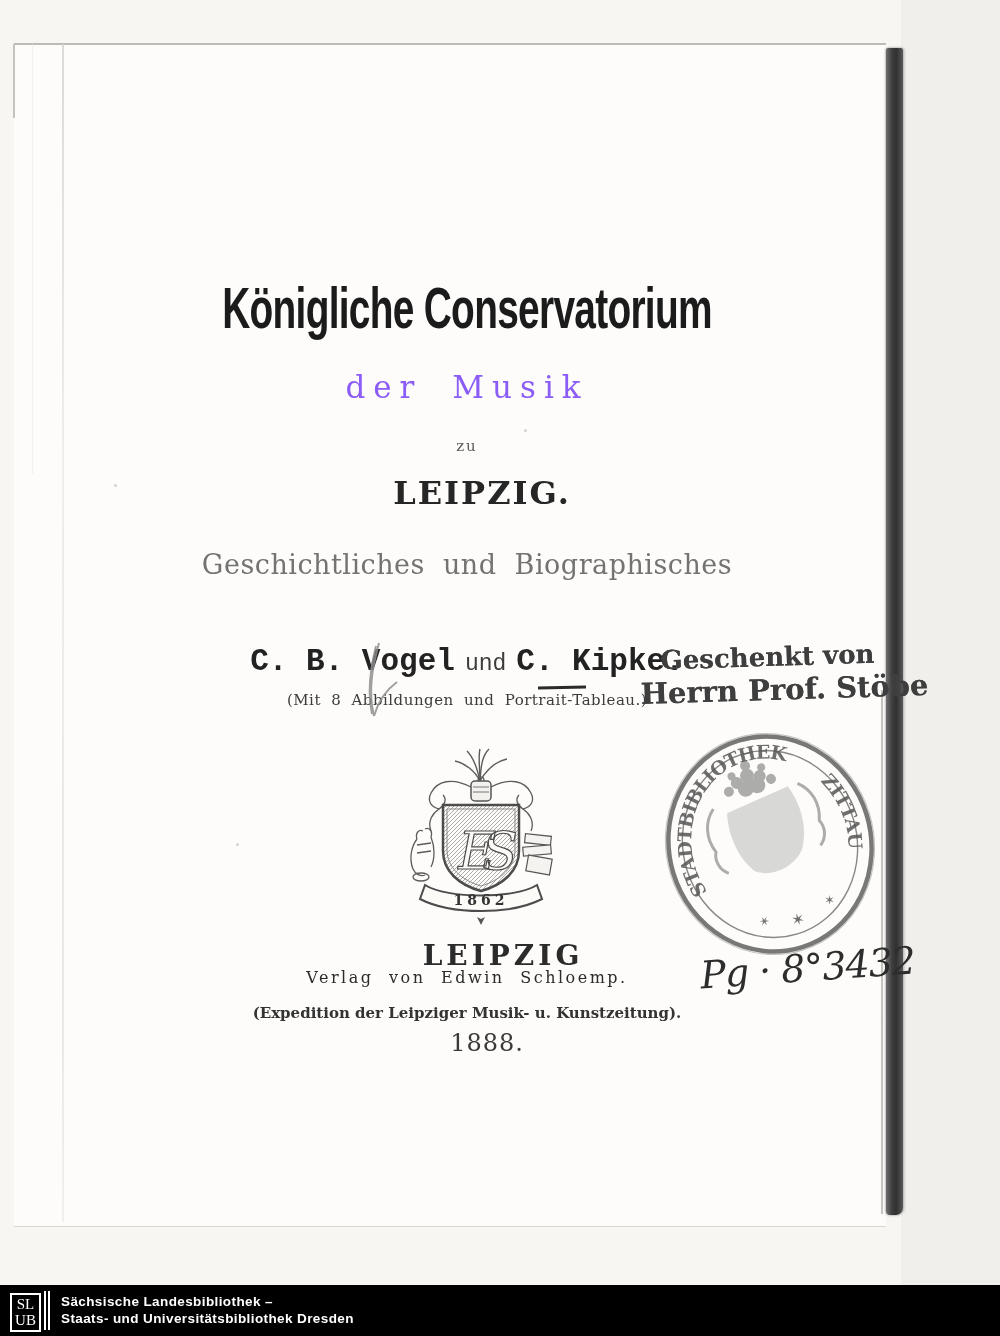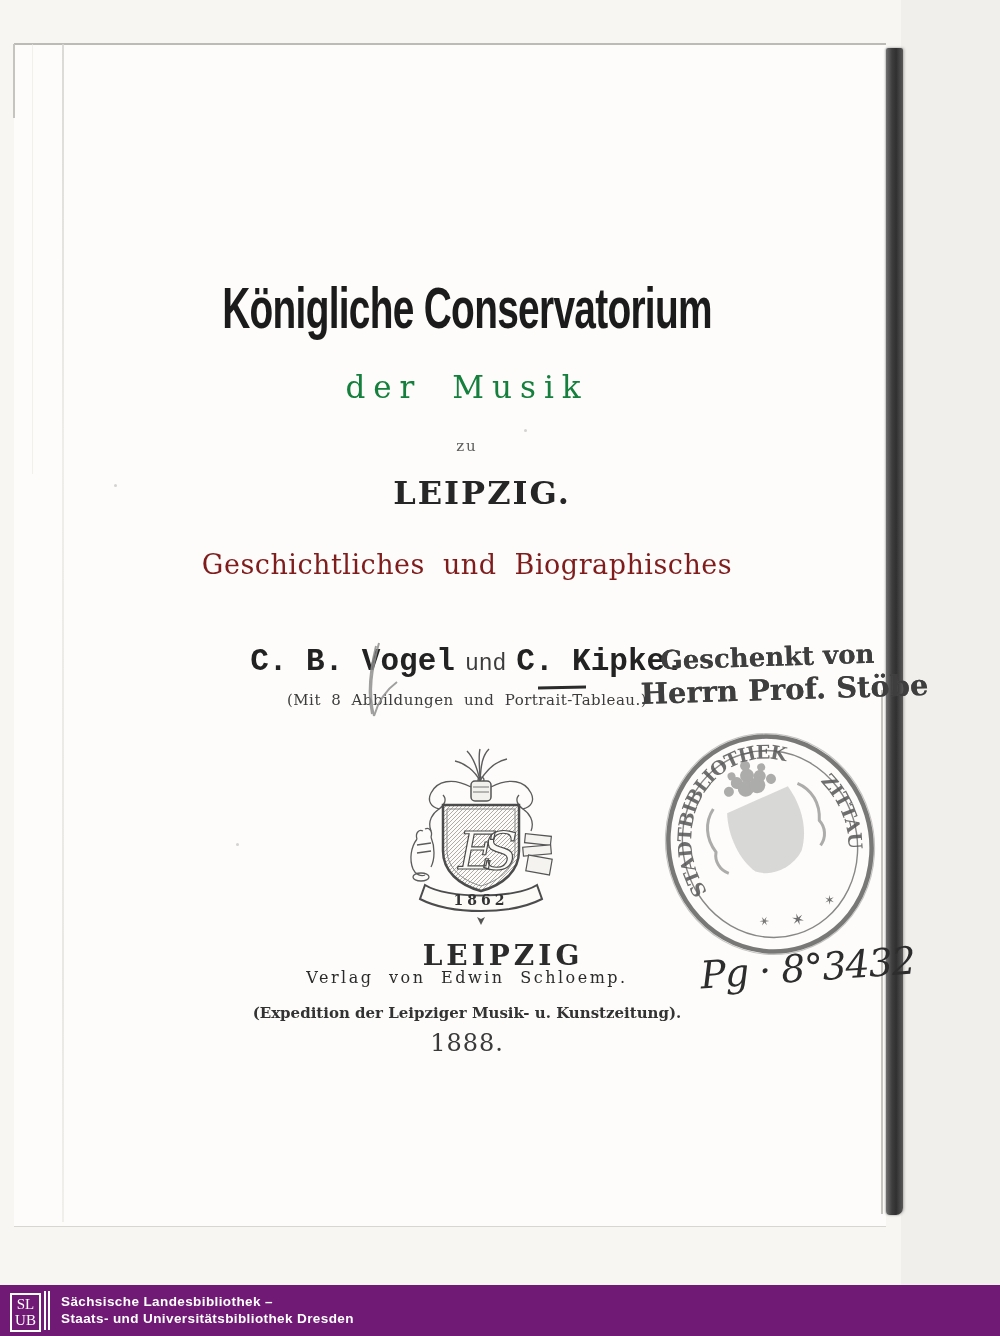--- a/index.html
+++ b/index.html
@@ -24,32 +24,32 @@
     box-shadow:-1px 0 2px rgba(0,0,0,.22),1px 0 3px rgba(0,0,0,.28);
   }
   .spine-hairline{position:absolute;left:881px;top:690px;width:2px;height:524px;background:#b7b5b0;opacity:.8;}
   .speck{position:absolute;width:3px;height:3px;border-radius:50%;background:#8a8884;opacity:.35;}
 
   
   .c{position:absolute;left:0;width:934px;text-align:center;color:#2e2e2e;white-space:nowrap;}
   .t-das{top:223px;font-size:23px;letter-spacing:2px;color:#474747;}
   .t-main{top:276px;font-family:"Liberation Sans",sans-serif;font-weight:bold;font-size:54px;
     letter-spacing:-1px;color:#1b1b1b;transform:scale(.72,1.05);transform-origin:50% 0;}
-  .t-musik{top:369px;font-size:31px;letter-spacing:8px;word-spacing:12px;color:#15803d;}
+  .t-musik{top:369px;font-size:31px;letter-spacing:8px;word-spacing:12px;color:#8b5cf6;}
   .t-zu{top:437px;font-size:15px;letter-spacing:2px;color:#5d5d5d;}
   .t-leipzig{top:474px;font-size:32px;font-weight:bold;letter-spacing:2px;color:#262626;padding-left:15px;}
-  .t-genre{top:549px;font-size:27px;word-spacing:9px;letter-spacing:.5px;color:#7f1d1d;}
+  .t-genre{top:549px;font-size:27px;word-spacing:9px;letter-spacing:.5px;color:#737373;}
   .t-von{top:605px;font-size:14px;letter-spacing:3px;color:#6d6d6d;}
   .t-authors{top:644px;font-size:31px;font-weight:bold;color:#222;font-family:Liberation Mono, monospace;}
   .t-authors .conj{font-size:23px;font-weight:normal;color:#3c3c3c;margin:0 10px;}
   .t-note{top:691px;font-size:15px;word-spacing:5px;letter-spacing:.5px;color:#3c3c3c;}
   .t-city2{top:939px;font-size:28px;font-weight:bold;letter-spacing:4px;color:#2b2b2b;padding-left:36px;}
   .t-publisher{top:968px;font-size:16px;letter-spacing:2.5px;word-spacing:8px;color:#2b2b2b;}
   .t-expedition{top:1004px;font-size:15px;font-weight:600;color:#333;}
-  .t-year{top:1029px;font-size:24px;letter-spacing:1px;color:#3a3a3a;}
+  .t-year{top:1029px;font-size:24px;letter-spacing:1px;color:#3a3a3a;padding-left:20px;}
 
   
   .gift-stamp{
     position:absolute;left:640px;top:641px;width:256px;text-align:center;
     transform:rotate(-1.8deg);color:#3e3e3e;font-weight:bold;line-height:33px;
     text-shadow:0 0 .5px #5a5a5a;white-space:nowrap;
   }
   .gift-stamp .l1{font-size:26px;}
   .gift-stamp .l2{font-size:29px;}
   .shelfmark{
@@ -201,21 +201,21 @@
     </g>
   </svg>
 
   <div class="c t-city2">LEIPZIG</div>
   <div class="c t-publisher">Verlag von Edwin Schloemp.</div>
   <div class="c t-expedition">(Expedition der Leipziger Musik- u. Kunstzeitung).</div>
   <div class="c t-year">1888.</div>
 
   <div class="shelfmark">Pg · 8°3432</div>
 
-  <div class="footer" style="background: #701a75;">
+  <div class="footer" style="background: #000000;">
     <div class="slub-box">
       <div>SL</div>
       <div>UB</div>
     </div>
     <div class="slub-line a"></div>
     <div class="slub-line b"></div>
     <div class="footer-text">
       <div>Sächsische Landesbibliothek –</div>
       <div>Staats- und Universitätsbibliothek Dresden</div>
     </div>

